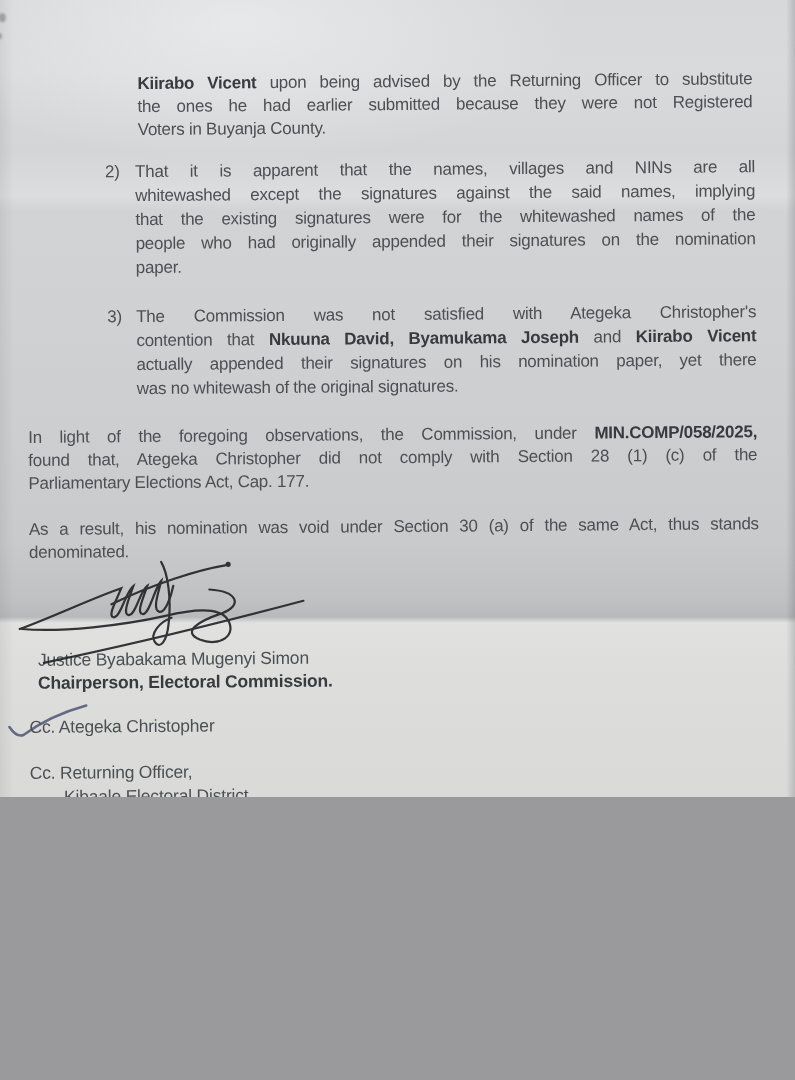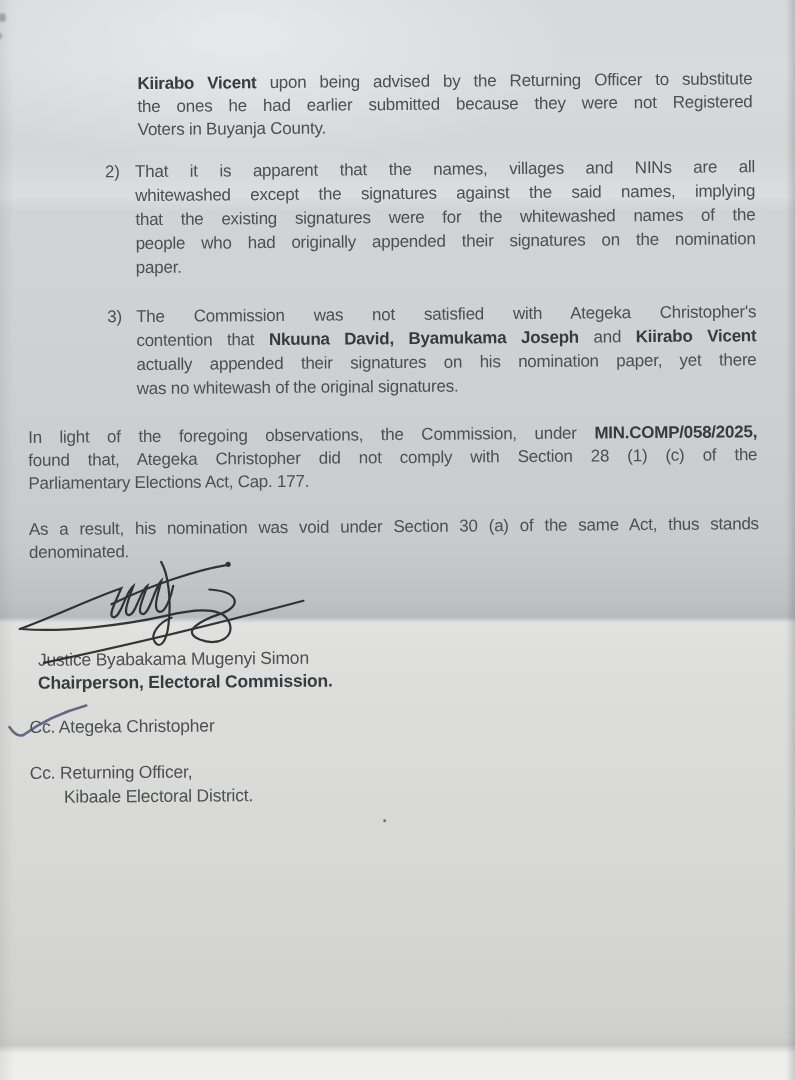--- a/index.html
+++ b/index.html
@@ -1,17 +1,17 @@
 <!DOCTYPE html>
 <html><head>
 <meta charset="utf-8">
 <title>Document</title>
 <style>
   html,body{margin:0;padding:0;background:#9a9a9c;}
-  .page{position:relative;width:795px;height:1080px;overflow:hidden;
+  .page{position:relative;width:795px;height:797px;overflow:hidden;
     font-family:"Liberation Sans","DejaVu Sans",sans-serif;}
   .paper{position:absolute;inset:0;
     background:
       radial-gradient(ellipse 480px 200px at 30% 3%, rgba(243,245,246,.55), rgba(243,245,246,0) 70%),
       linear-gradient(to right, rgba(88,90,96,.10), rgba(88,90,96,0) 14px),
       linear-gradient(to left, rgba(70,72,78,.22), rgba(70,72,78,0) 9px),
       linear-gradient(180deg,
         #d7d8da 0px,#d9dadc 70px,#d4d5d7 150px,
         #dcddde 196px,#d2d3d5 210px,
         #d0d1d3 320px,#cdced0 430px,

